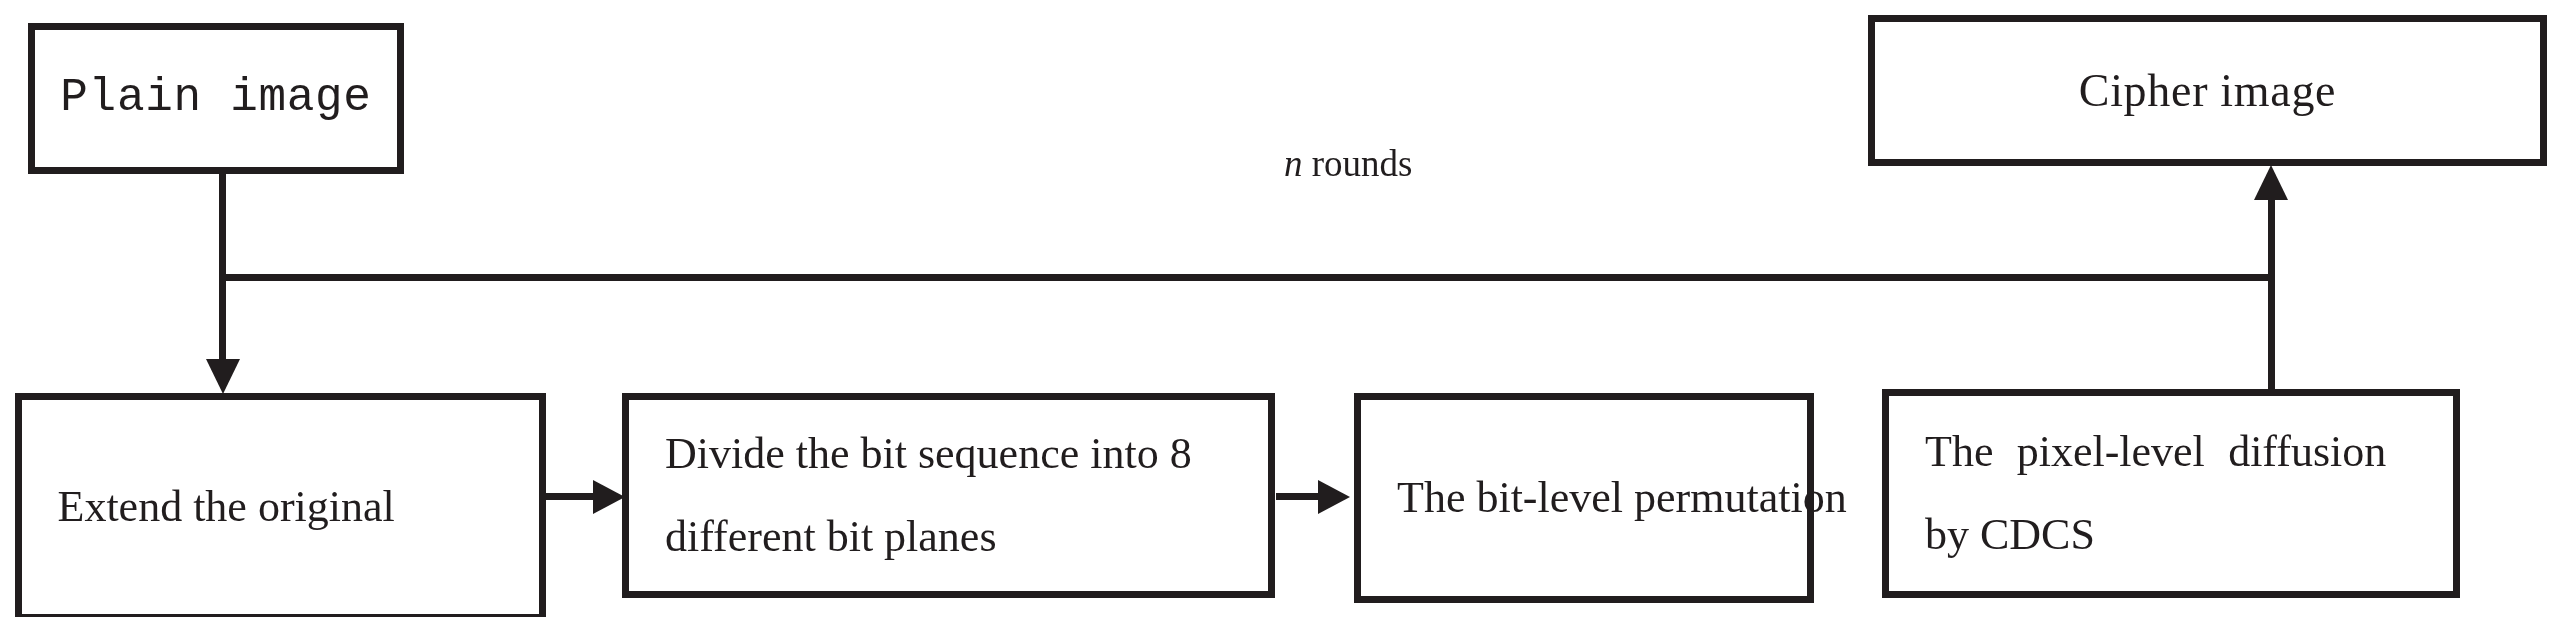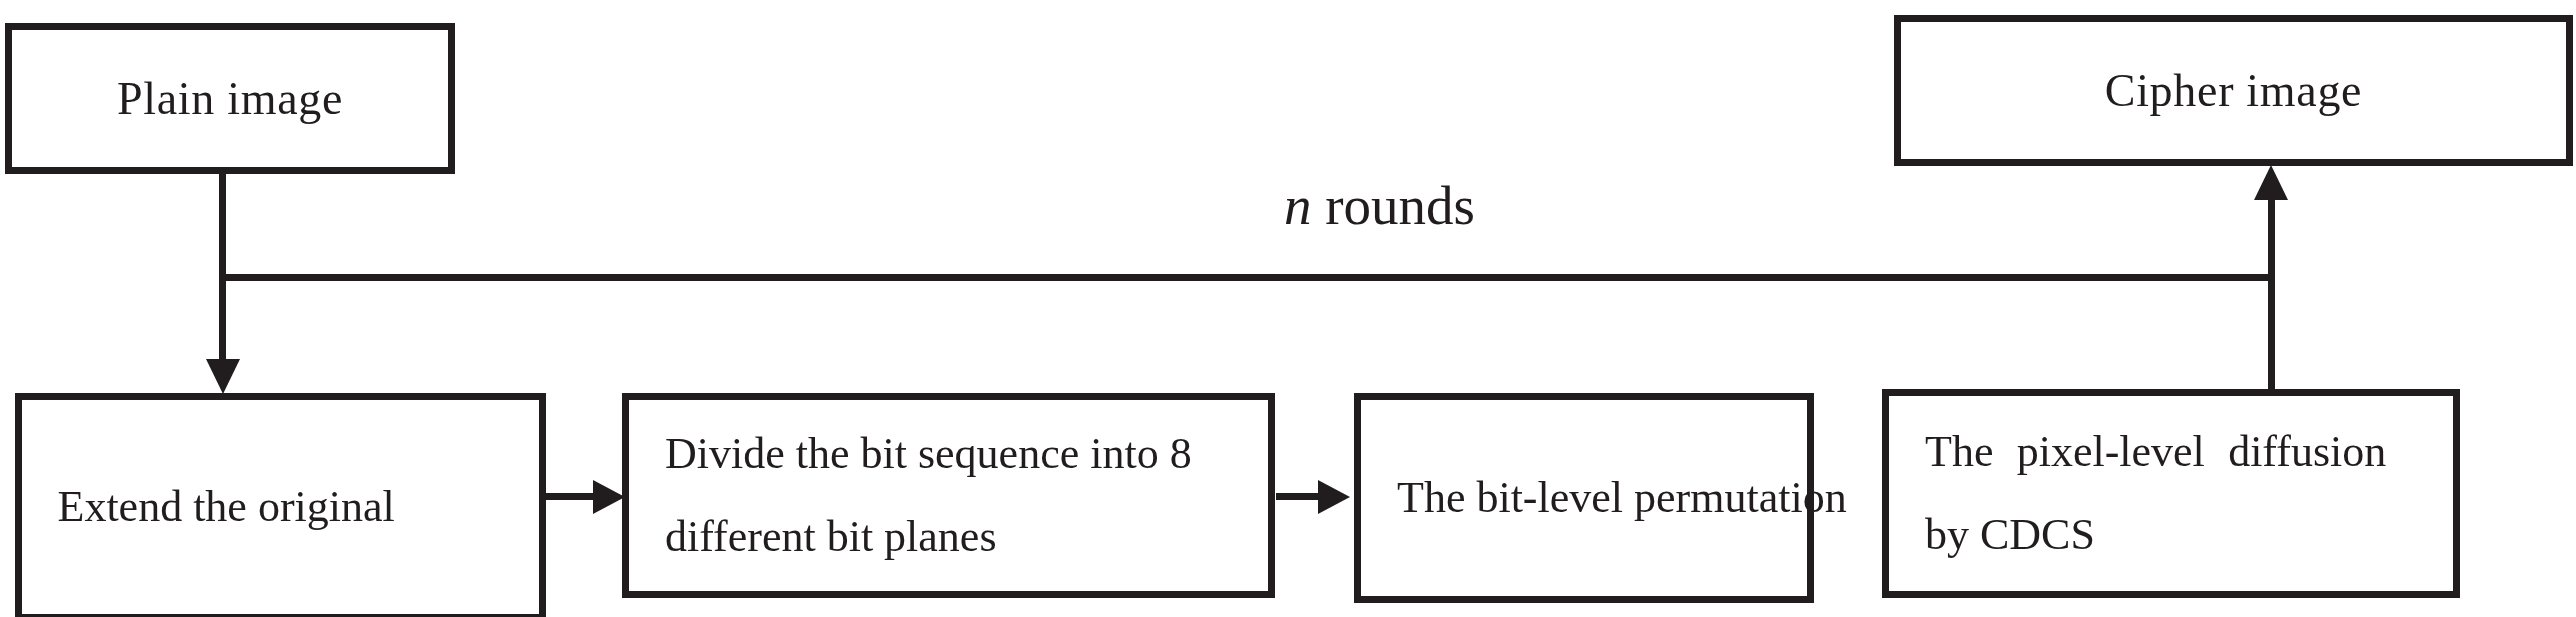--- a/index.html
+++ b/index.html
@@ -27,23 +27,22 @@
     gap:39px;
     padding-left:36px; padding-right:17.4px;
     font-size:44px;
   }
   .step.wide-gap { gap:48px; }
   .step .line { line-height:1.0; white-space:nowrap; }
   .step .line.justified { word-spacing:12.3px; }
   .loop-label {
     position:absolute;
     left:1284px; top:145px;
-    font-size:55px; line-height:1;
+    font-size:37px; line-height:1;
     white-space:nowrap;
-    margin-top:33px;
   }
   .loop-label .var { font-style:italic; }
   .shaft-h { position:absolute; height:7.2px; background:#211d1e; }
   .shaft-v { position:absolute; width:7.2px;  background:#211d1e; }
   .tri { position:absolute; width:0; height:0; }
   .tri-right {
     border-top:17.4px solid transparent;
     border-bottom:17.4px solid transparent;
     border-left:32px solid #211d1e;
   }
@@ -56,25 +55,25 @@
     border-left:17.4px solid transparent;
     border-right:17.4px solid transparent;
     border-bottom:35px solid #211d1e;
   }
 </style>
 </head>
 <body>
 
 <div class="canvas">
 
-  <div class="box label-box" style="left:5px; top:22.5px; width:450px; height:151px;">
+  <div class="box label-box" style="left:28px; top:22.5px; width:376px; height:151px;font-family:Liberation Mono, monospace;">
     <span>Plain image</span>
   </div>
 
-  <div class="box label-box" style="left:1868px; top:14.5px; width:679px; height:151px;margin-left:26px;">
+  <div class="box label-box" style="left:1868px; top:14.5px; width:679px; height:151px;">
     <span>Cipher image</span>
   </div>
 
   <div class="loop-label">
     <span class="var">n</span><span> rounds</span>
   </div>
 
   <div class="shaft-v" style="left:219px; top:172px; height:188px;"></div>
   <div class="tri tri-down" style="left:206px; top:359px;"></div>
 

